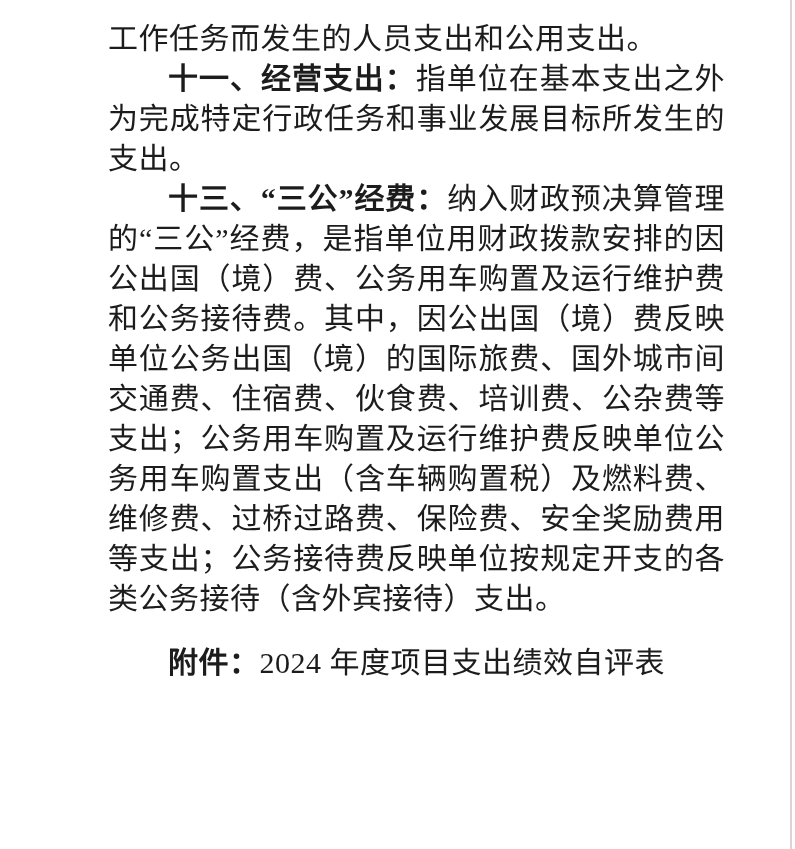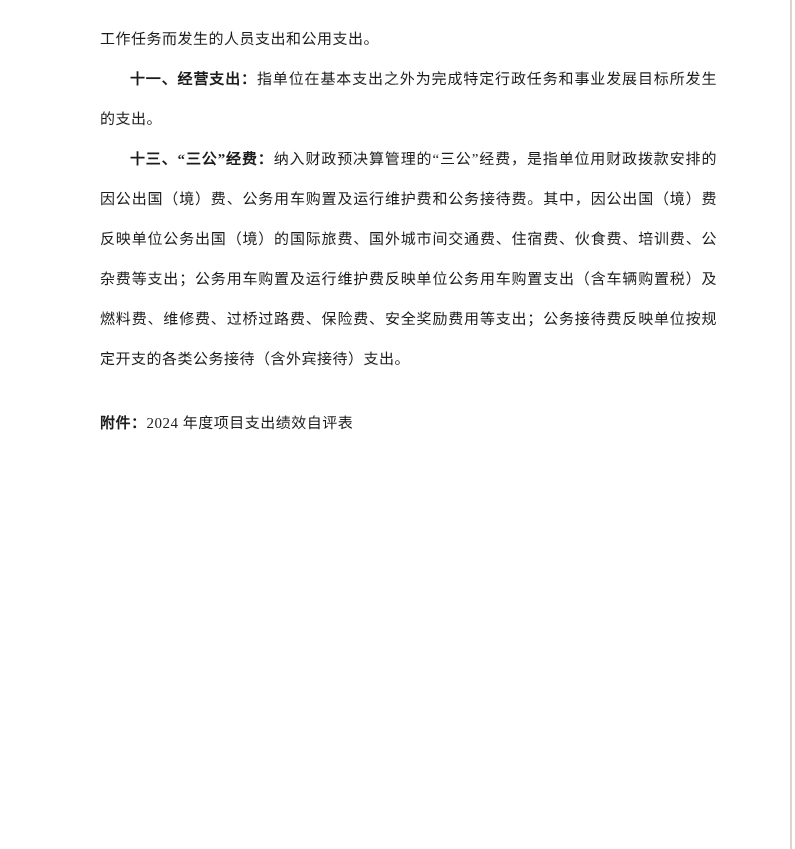--- a/index.html
+++ b/index.html
@@ -15,42 +15,42 @@
   }
   .page {
     position: relative;
     width: 795px;
     height: 849px;
     background: var(--page-bg, #ffffff);
     box-sizing: border-box;
   }
   .content {
     position: absolute;
-    left: 100px;
+    left: 108px;
     top: 19px;
     width: 617px;
     color: var(--text-color, #1c1c1c);
-    font-size: 15px;
+    font-size: 30px;
     line-height: 40px;
     letter-spacing: 0.5px;
   }
   .para {
     margin: 0;
     text-align: justify;
     text-justify: inter-character;
   }
   .para.indent {
     text-indent: 2em;
   }
   .lead {
     font-weight: 700;
   }
   .attachment {
     margin-top: 24px;
-    text-align: left;
+    text-align: center;
   }
   .page-edge {
     position: absolute;
     top: 0;
     bottom: 0;
     right: 3px;
     width: 2px;
     background: var(--edge-color, #ddd4d2);
   }
 </style>

